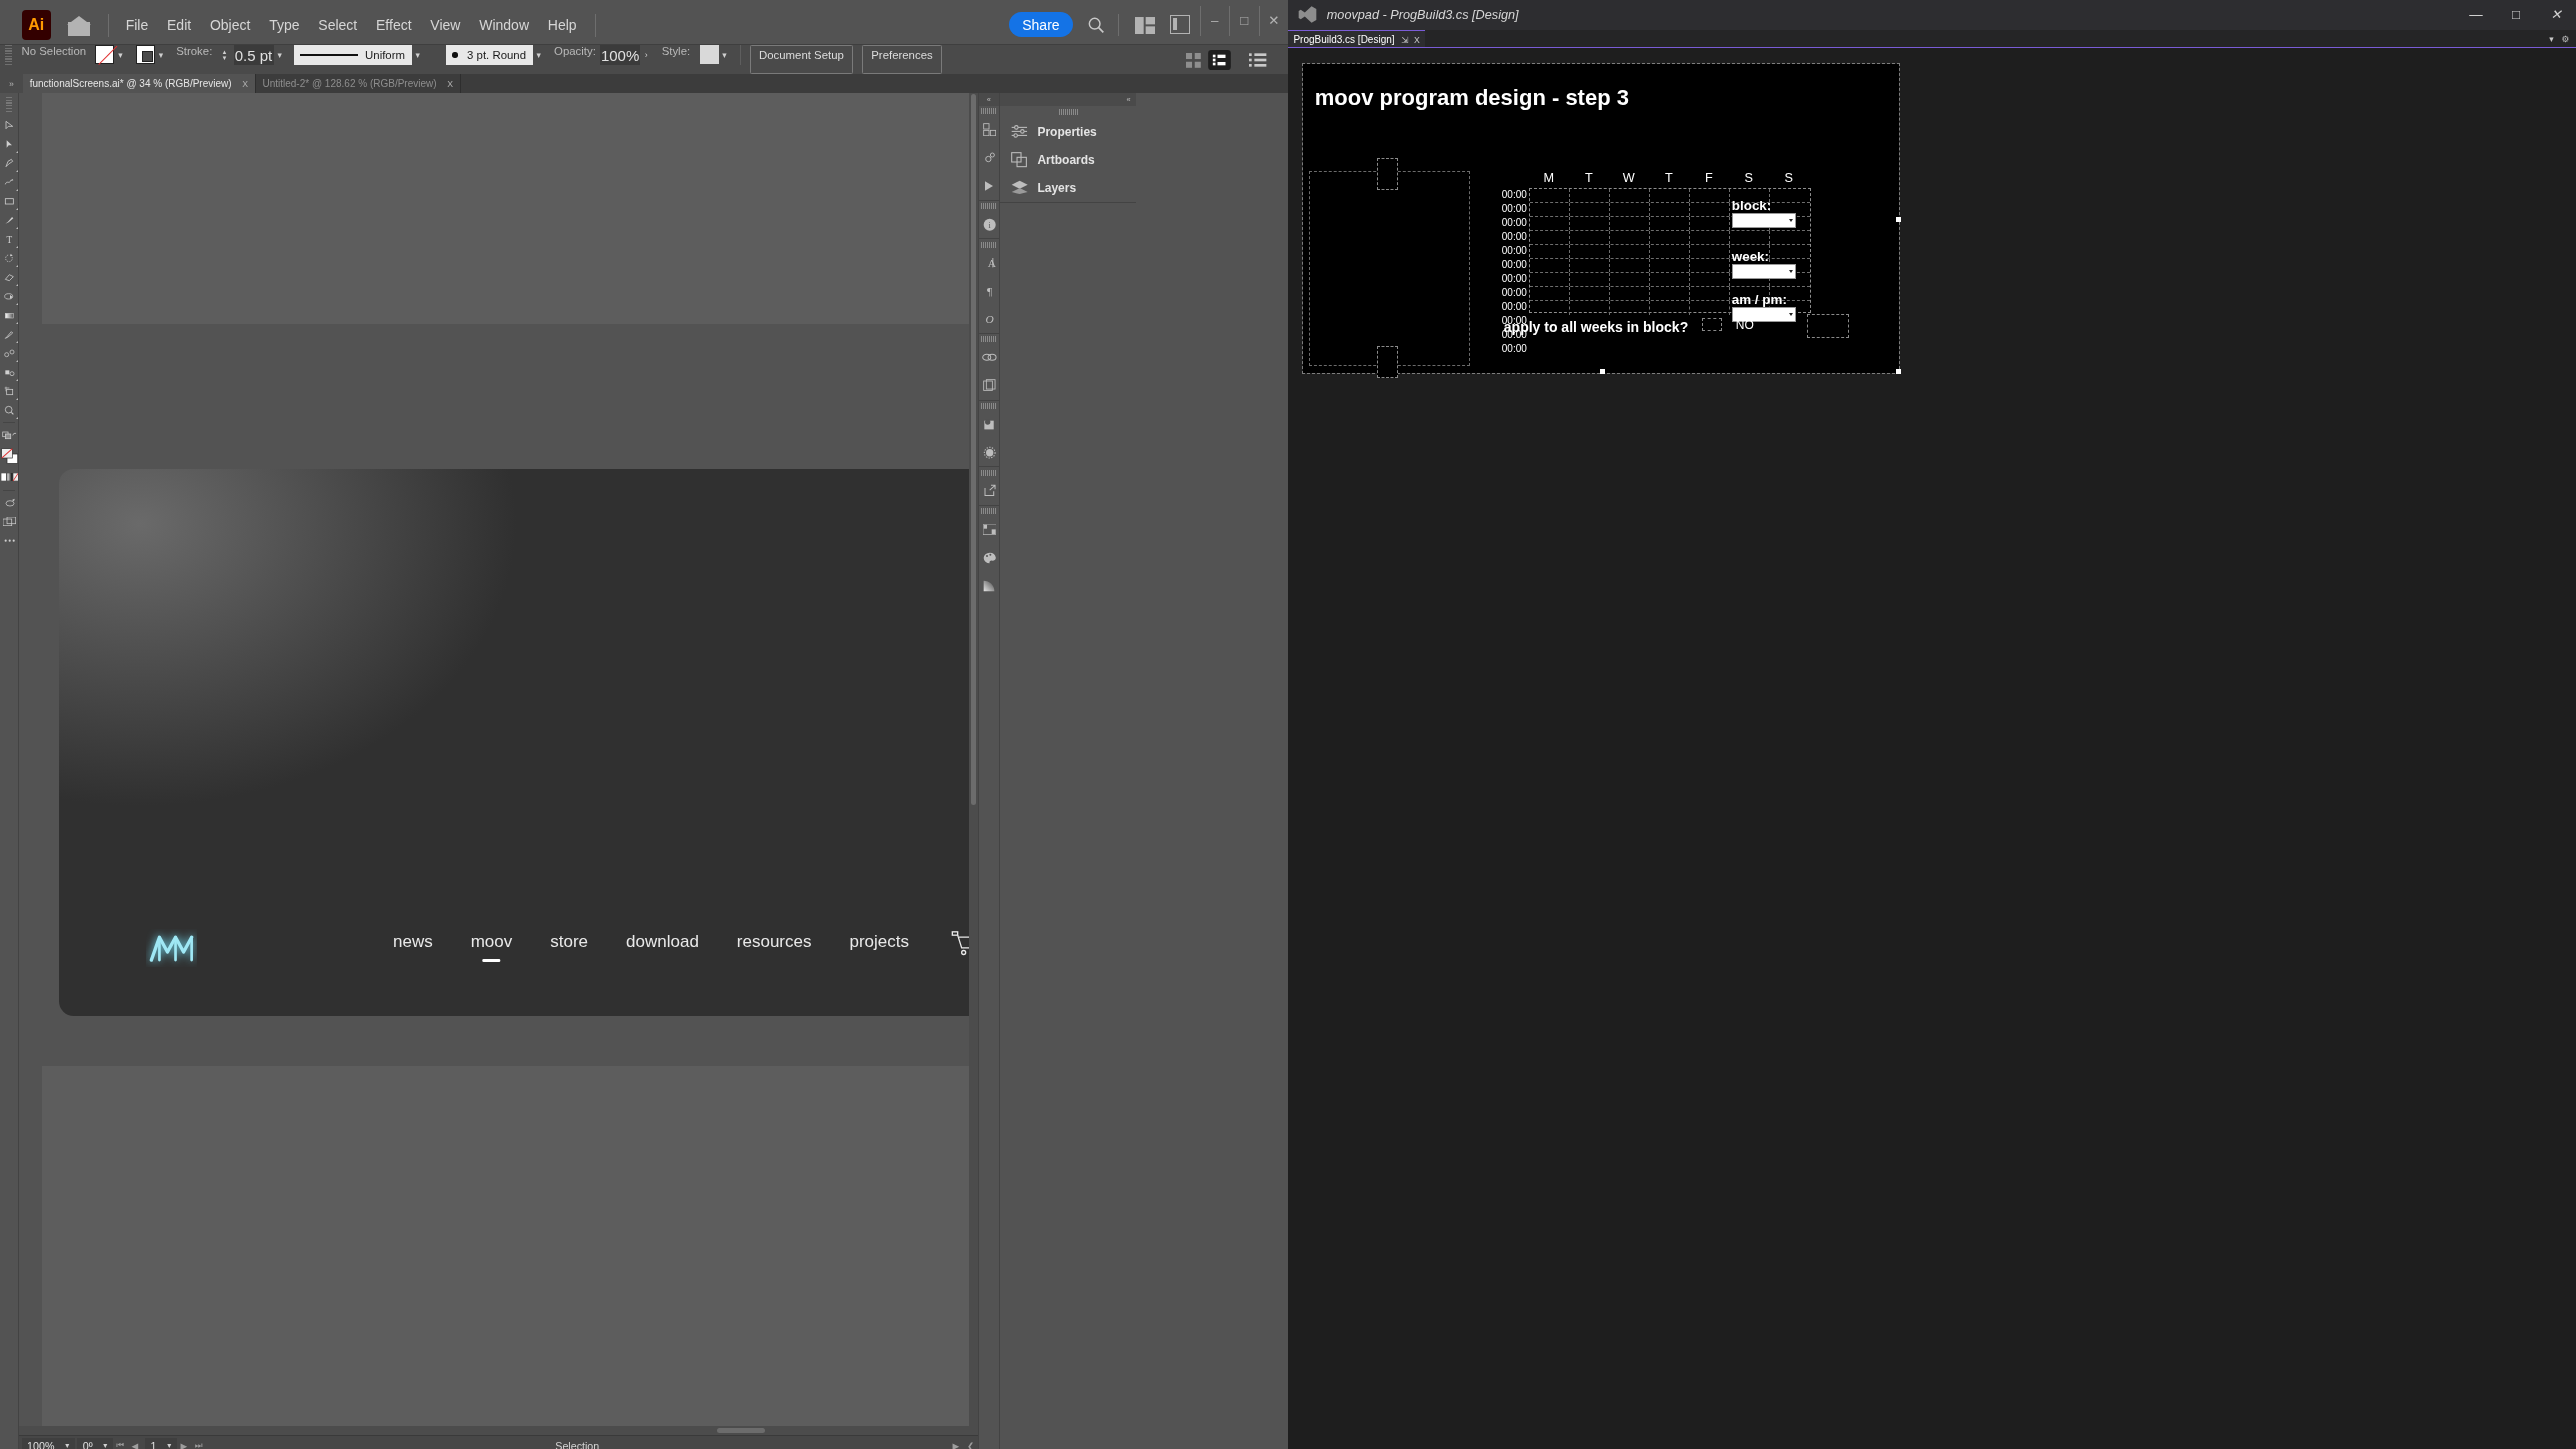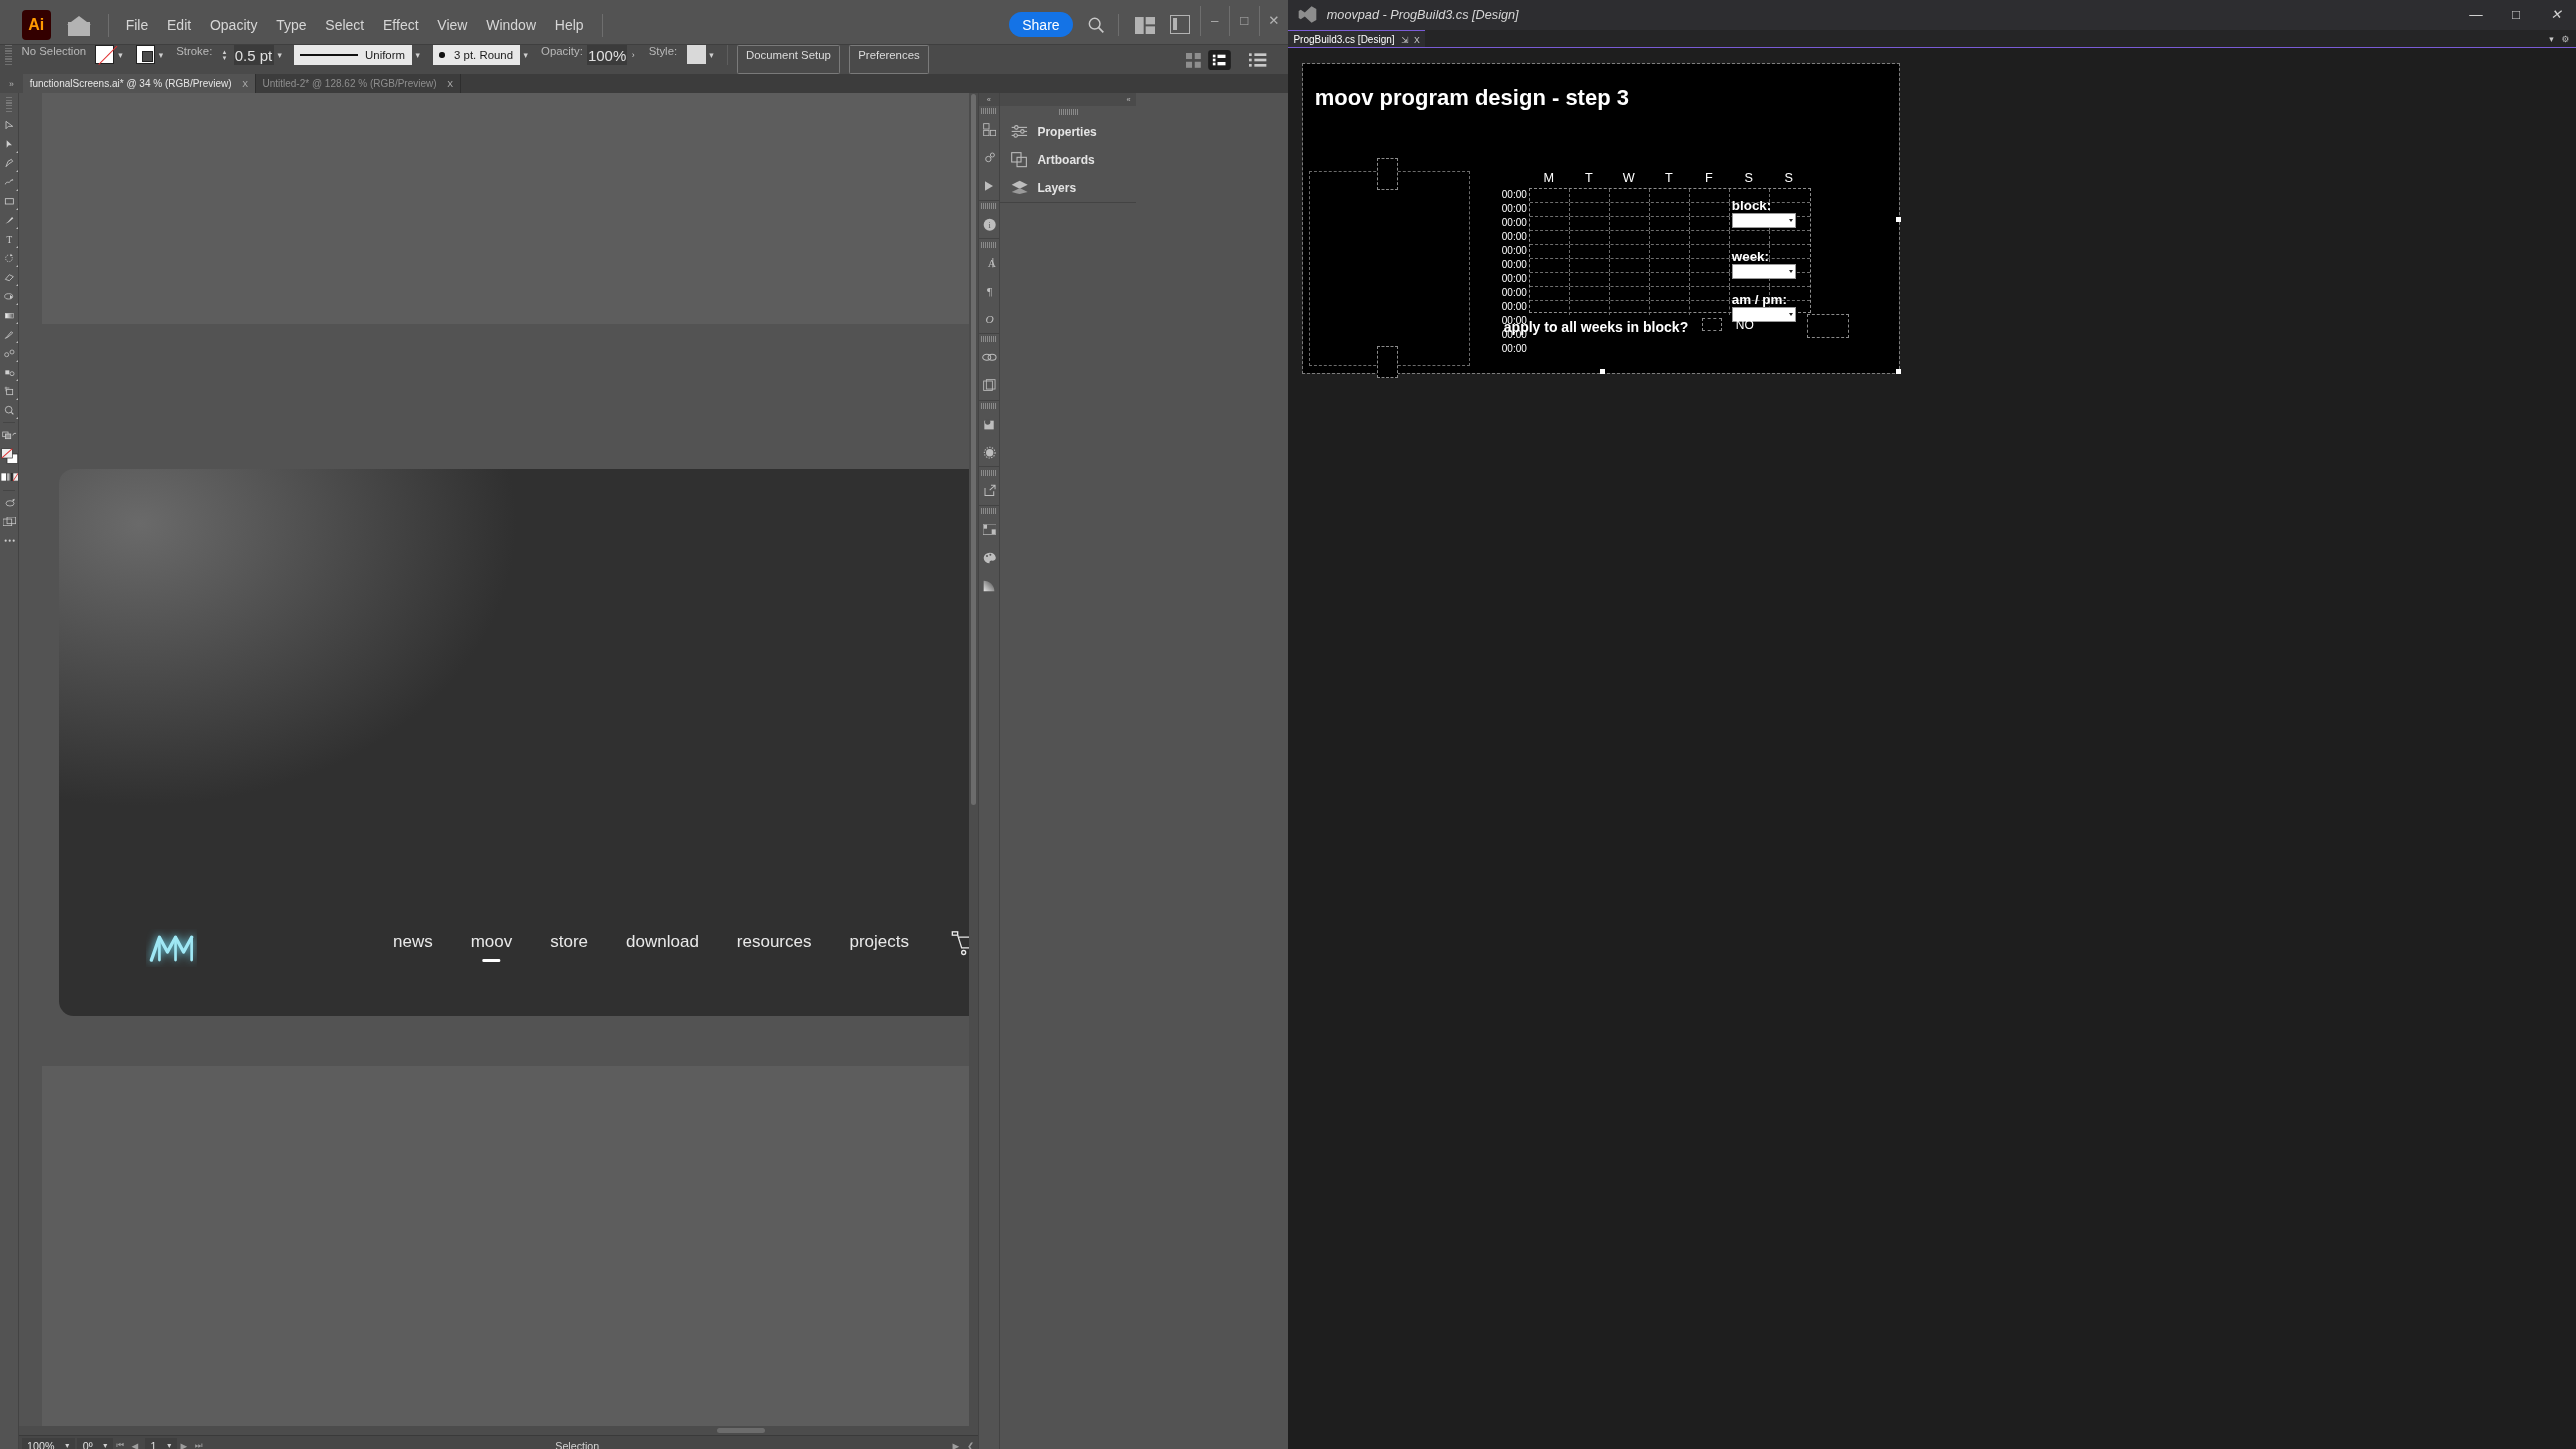--- a/index.html
+++ b/index.html
@@ -188,21 +188,21 @@
 <body>
 
 <div id="ai-window">
 
   <div id="ai-menubar">
     <div class="ai-logo">Ai</div>
     <div class="home-icon"></div>
     <div class="menu-sep"></div>
     <div class="menu-item">File</div>
     <div class="menu-item">Edit</div>
-    <div class="menu-item">Opacity</div>
+    <div class="menu-item">Object</div>
     <div class="menu-item">Type</div>
     <div class="menu-item">Select</div>
     <div class="menu-item">Effect</div>
     <div class="menu-item">View</div>
     <div class="menu-item">Window</div>
     <div class="menu-item">Help</div>
     <div class="menu-sep2"></div>
 
     <div id="share-btn">Share</div>
     <div id="search-icon-top">
@@ -240,21 +240,21 @@
     <div class="caret">▾</div>
     <div class="cb-label">Stroke:</div>
     <div class="stepper">▲<br>▼</div>
     <div class="cb-field">0.5 pt</div>
     <div class="caret">▾</div>
     <div class="cb-box">
       <span style="display:inline-block;width:58px;height:2px;background:#111;margin-right:6.7px;"></span>
       <span>Uniform</span>
     </div>
     <div class="caret">▾</div>
-    <div class="cb-box" style="margin-left:9px;">
+    <div class="cb-box" style="margin-left:22px;">
       <span style="display:inline-block;width:5.4px;height:5.4px;border-radius:50%;background:#111;margin-right:9.4px;"></span>
       <span>3 pt. Round</span>
     </div>
     <div class="caret">▾</div>
     <div class="cb-label">Opacity:</div>
     <div class="cb-field">100%</div>
     <div class="caret">›</div>
     <div class="cb-label">Style:</div>
     <div class="cb-swatch" style="background:#d9d9d9;border:none;"></div>
     <div class="caret">▾</div>

